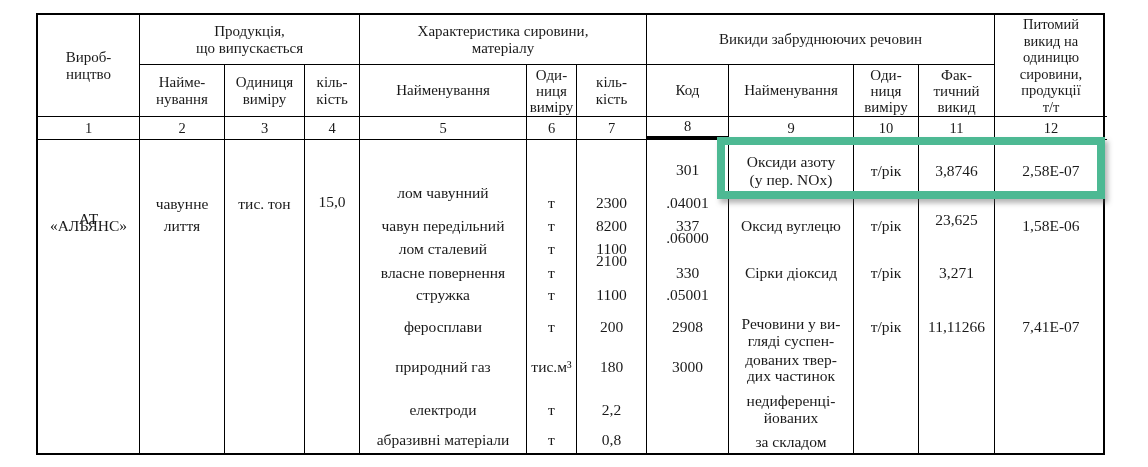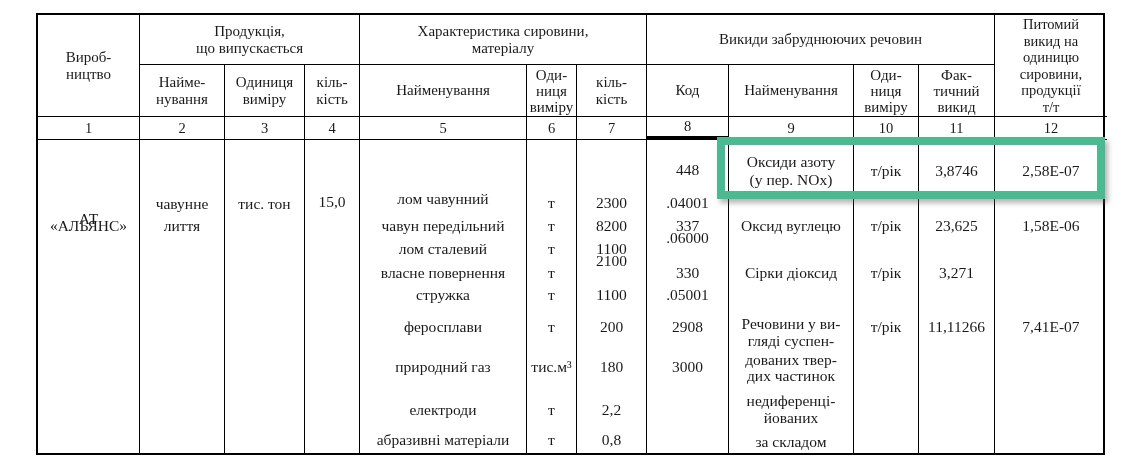--- a/index.html
+++ b/index.html
@@ -144,21 +144,21 @@
 
     <div class="cell bodycell" style="grid-column:3;grid-row:4;">
       <span class="bi" style="top:64px">тис. тон</span>
     </div>
 
     <div class="cell bodycell" style="grid-column:4;grid-row:4;">
       <span class="bi" style="top:62px">15,0</span>
     </div>
 
     <div class="cell bodycell" style="grid-column:5;grid-row:4;">
-      <span class="bi" style="top:59px">лом чавунний</span>
+      <span class="bi" style="top:53px">лом чавунний</span>
       <span class="bi" style="top:86px">чавун передільний</span>
       <span class="bi" style="top:109px">лом сталевий</span>
       <span class="bi" style="top:133px">власне повернення</span>
       <span class="bi" style="top:155px">стружка</span>
       <span class="bi" style="top:187px">феросплави</span>
       <span class="bi" style="top:227px">природний газ</span>
       <span class="bi" style="top:270px">електроди</span>
       <span class="bi" style="top:300px">абразивні матеріали</span>
     </div>
 
@@ -180,21 +180,21 @@
       <span class="bi" style="top:109px">1100</span>
       <span class="bi" style="top:121px">2100</span>
       <span class="bi" style="top:155px">1100</span>
       <span class="bi" style="top:187px">200</span>
       <span class="bi" style="top:227px">180</span>
       <span class="bi" style="top:270px">2,2</span>
       <span class="bi" style="top:300px">0,8</span>
     </div>
 
     <div class="cell bodycell" style="grid-column:8;grid-row:4;">
-      <span class="bi" style="top:30px">448</span>
+      <span class="bi" style="top:30px">301</span>
       <span class="bi" style="top:63px">.04001</span>
       <span class="bi" style="top:86px">337</span>
       <span class="bi" style="top:98px">.06000</span>
       <span class="bi" style="top:133px">330</span>
       <span class="bi" style="top:155px">.05001</span>
       <span class="bi" style="top:187px">2908</span>
       <span class="bi" style="top:227px">3000</span>
     </div>
 
     <div class="cell bodycell" style="grid-column:9;grid-row:4;">
@@ -213,21 +213,21 @@
 
     <div class="cell bodycell" style="grid-column:10;grid-row:4;">
       <span class="bi" style="top:31px">т/рік</span>
       <span class="bi" style="top:86px">т/рік</span>
       <span class="bi" style="top:133px">т/рік</span>
       <span class="bi" style="top:187px">т/рік</span>
     </div>
 
     <div class="cell bodycell" style="grid-column:11;grid-row:4;">
       <span class="bi" style="top:31px">3,8746</span>
-      <span class="bi" style="top:86px">23,625</span>
+      <span class="bi" style="top:80px">23,625</span>
       <span class="bi" style="top:133px">3,271</span>
       <span class="bi" style="top:187px">11,11266</span>
     </div>
 
     <div class="cell bodycell lastcol" style="grid-column:12;grid-row:4;">
       <span class="bi" style="top:31px">2,58E-07</span>
       <span class="bi" style="top:86px">1,58E-06</span>
       <span class="bi" style="top:187px">7,41E-07</span>
     </div>
   </div>

